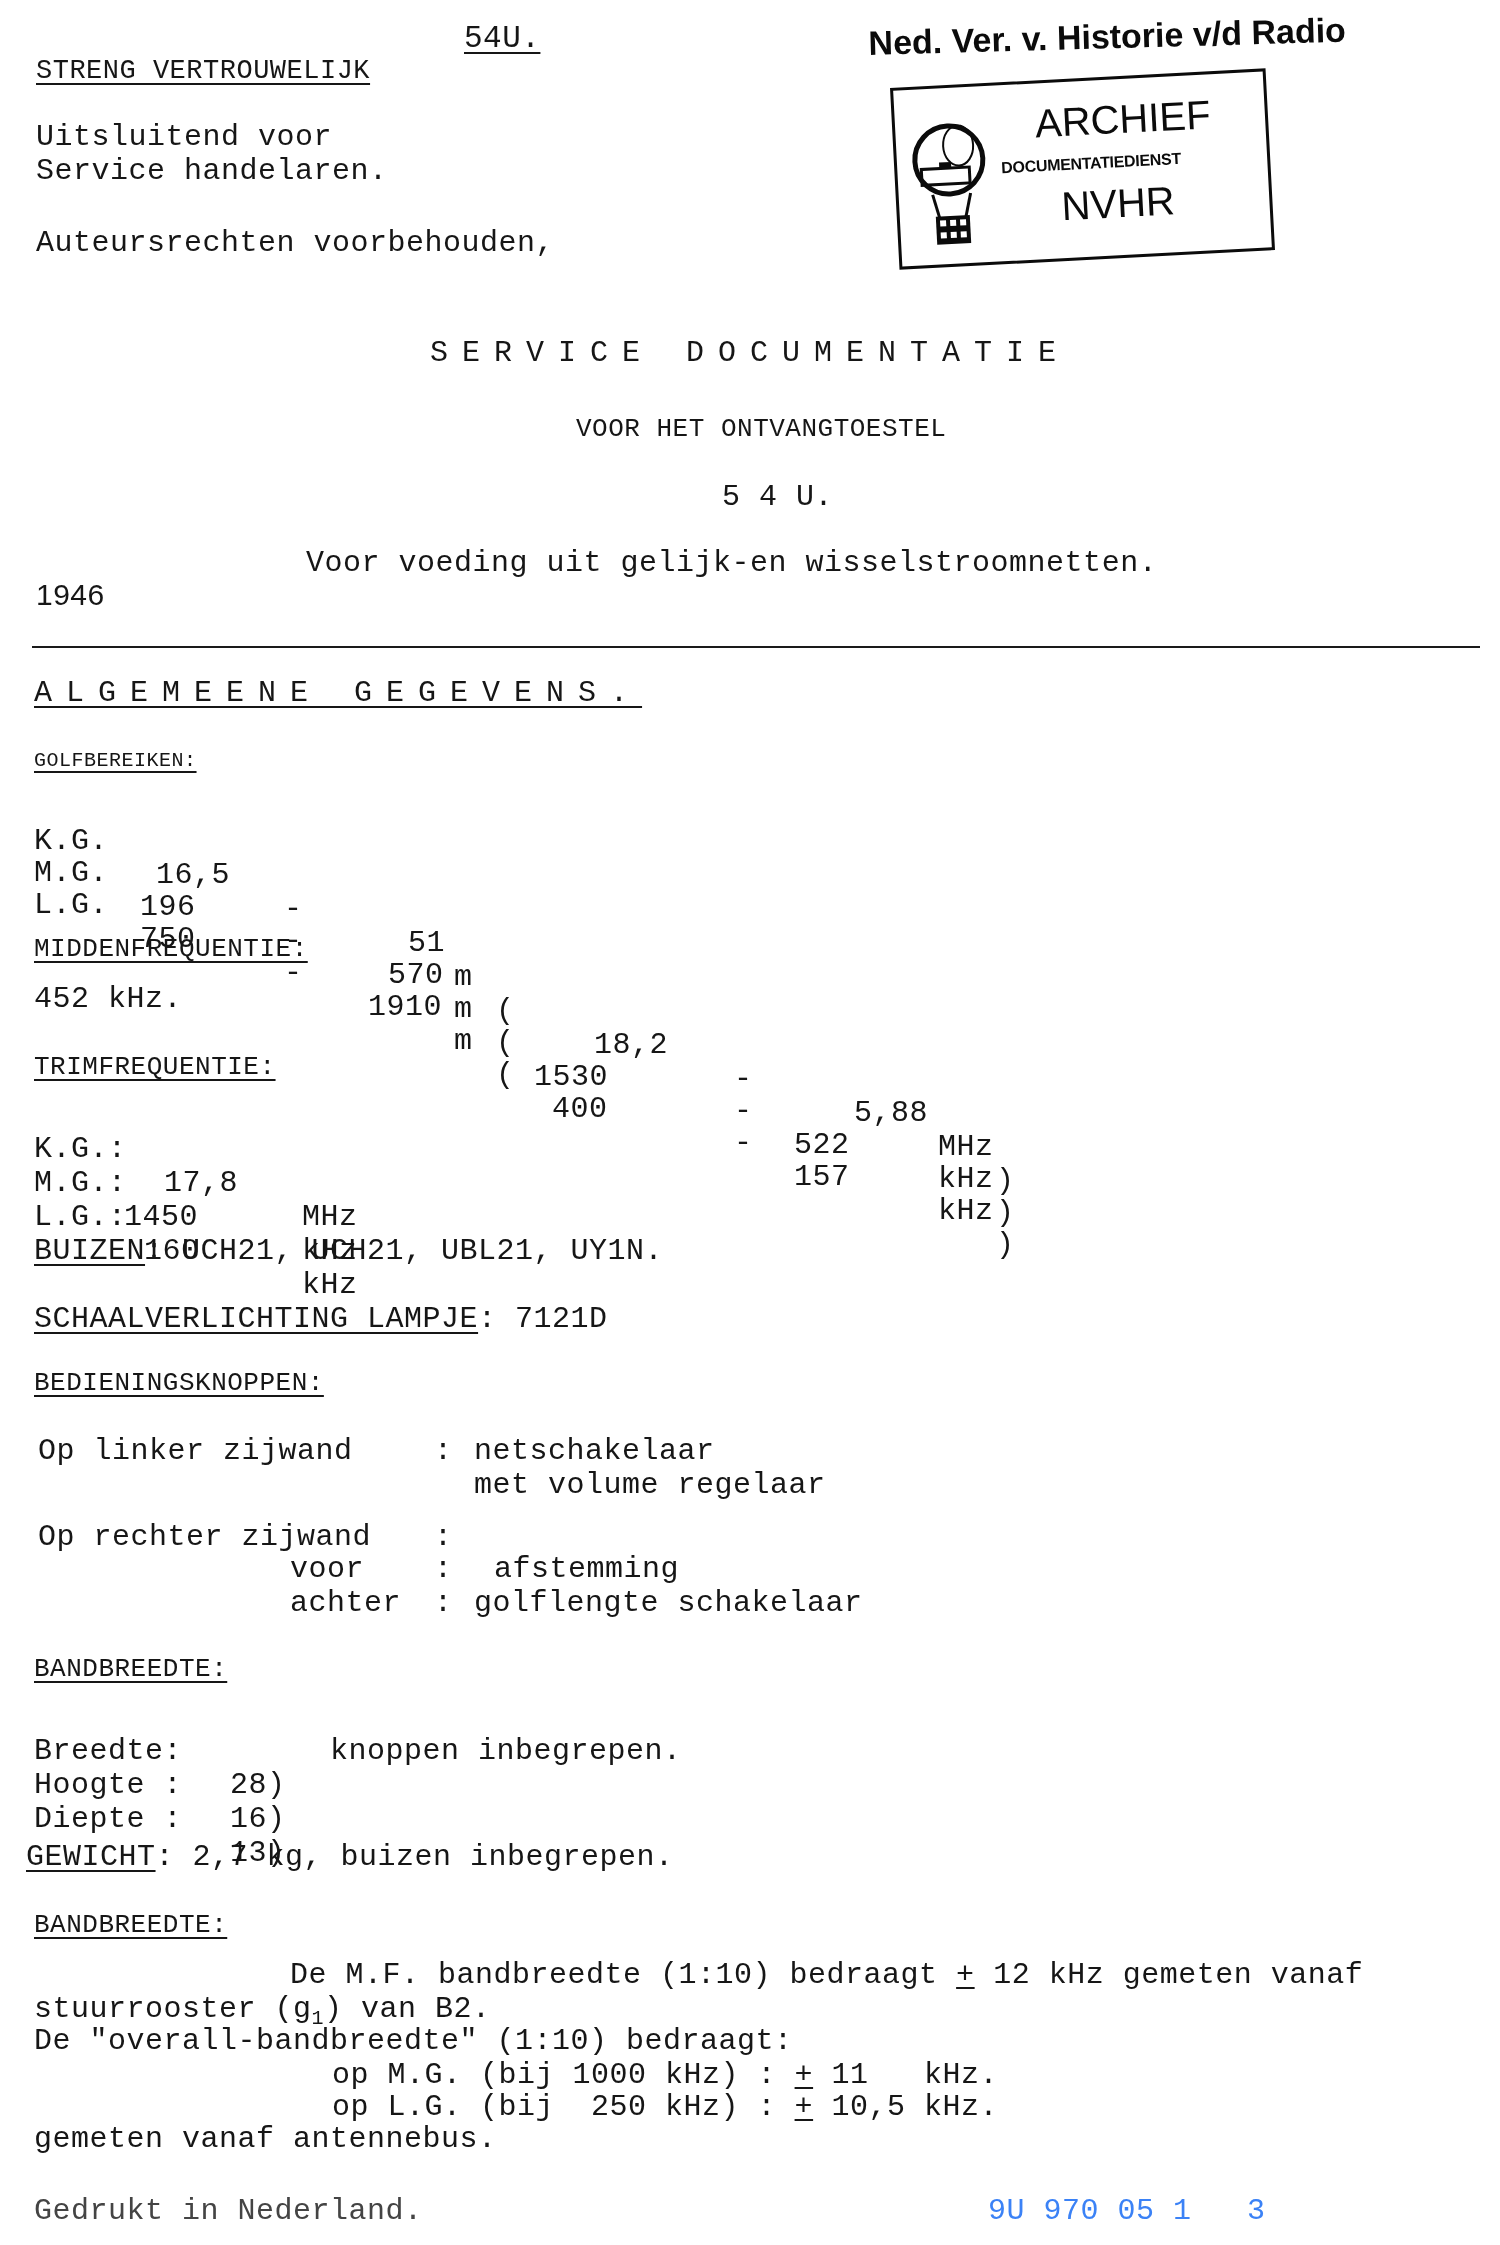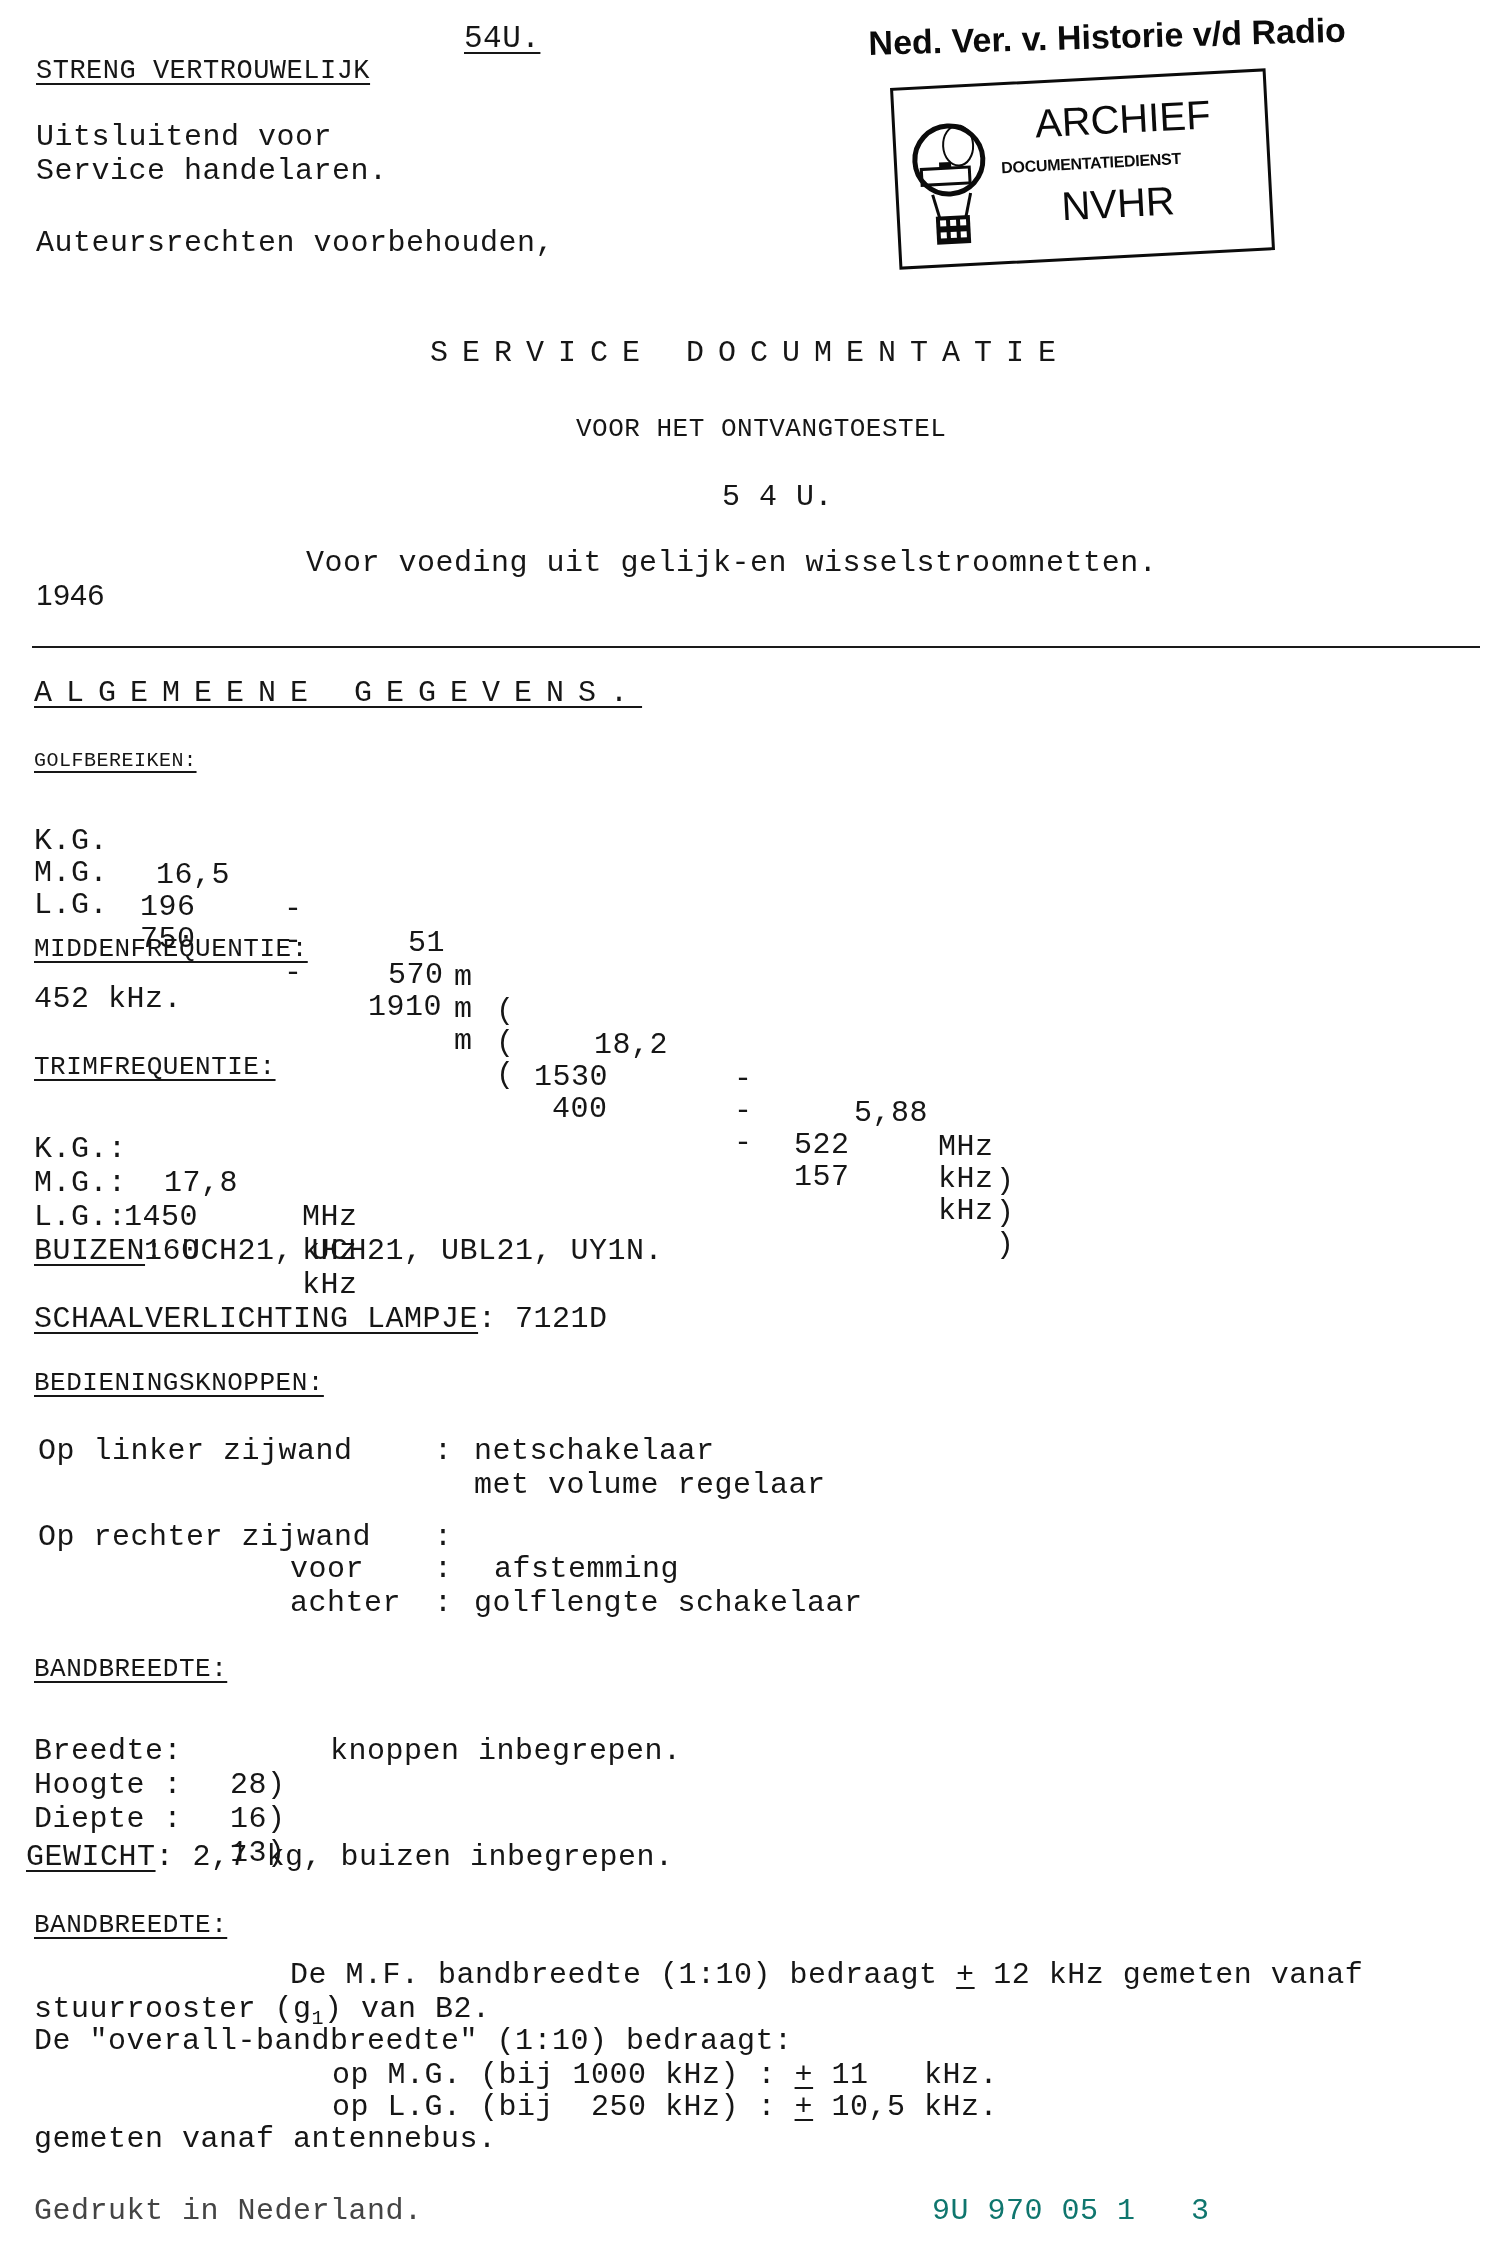--- a/index.html
+++ b/index.html
@@ -172,13 +172,13 @@
 
 <div class="abs tw" style="left:34px; top:1908px; font-size:26px;"><span class="ul">BANDBREEDTE:</span></div>
 <div class="abs tw" style="left:290px; top:1958px;"><span>De M.F. bandbreedte (1:10) bedraagt </span><span class="pm">+</span><span> 12 kHz gemeten vanaf</span></div>
 <div class="abs tw" style="left:34px; top:1992px;"><span>stuurrooster (g</span><sub>1</sub><span>) van B2.</span></div>
 <div class="abs tw" style="left:34px; top:2024px;">De "overall-bandbreedte" (1:10) bedraagt:</div>
 <div class="abs tw" style="left:332px; top:2058px;"><span>op M.G. (bij 1000 kHz) : </span><span class="pm">+</span><span> 11   kHz.</span></div>
 <div class="abs tw" style="left:332px; top:2090px;"><span>op L.G. (bij  250 kHz) : </span><span class="pm">+</span><span> 10,5 kHz.</span></div>
 <div class="abs tw" style="left:34px; top:2122px;">gemeten vanaf antennebus.</div>
 
 <div class="abs tw" style="left:34px; top:2194px; color:#444;">Gedrukt in Nederland.</div>
-<div class="abs tw" style="left:932px; top:2194px; color:#0f766e;">9U 970 05 1   3</div>
+<div class="abs tw" style="left:988px; top:2194px; color:#3b82f6;">9U 970 05 1   3</div>
 
 </body></html>

